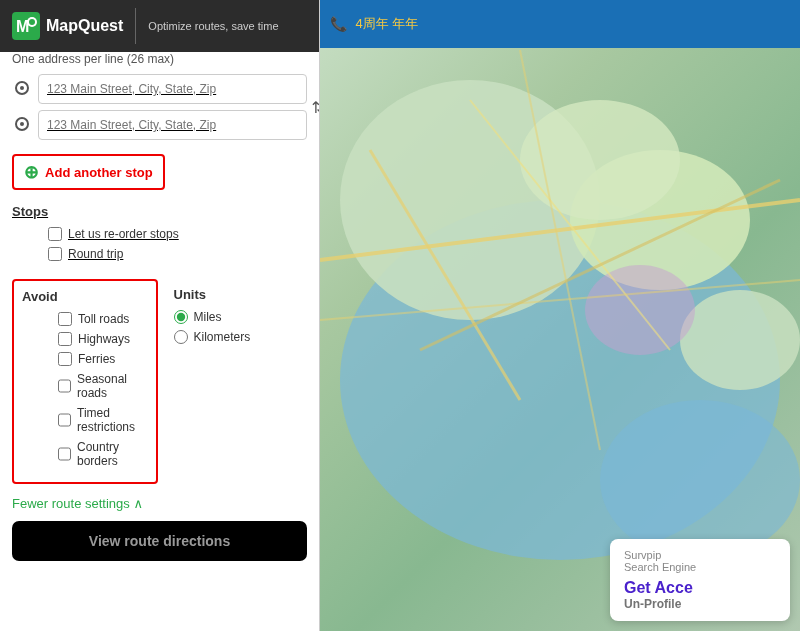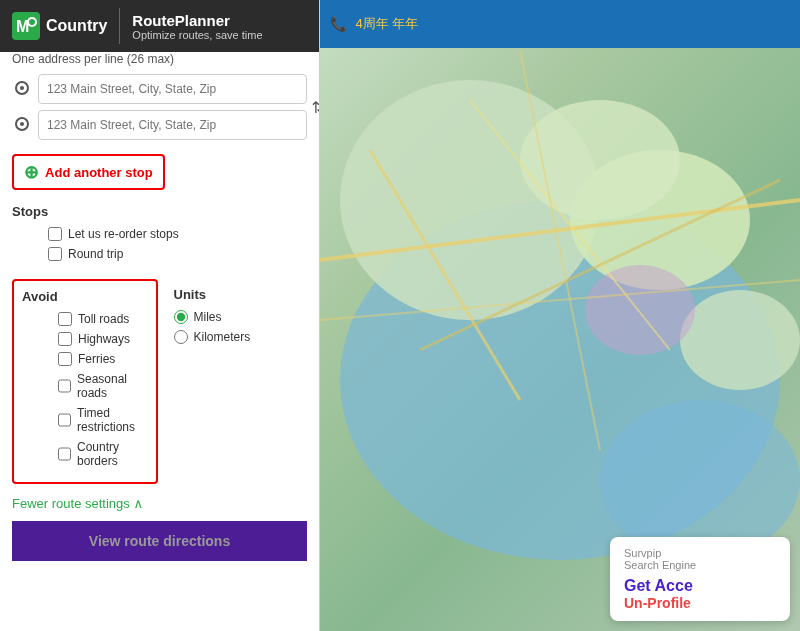--- a/index.html
+++ b/index.html
@@ -89,20 +89,21 @@
     }
 
     .address-label {
       font-size: 12px;
       color: #555;
       margin-bottom: 8px;
     }
 
     .address-inputs {
       position: relative;
+      text-decoration: underline;
     }
 
     .address-row {
       display: flex;
       align-items: center;
       margin-bottom: 6px;
     }
     .address-icon {
       width: 20px;
       text-align: center;
@@ -145,20 +146,21 @@
     .add-stop-icon {
       font-size: 18px;
       color: #2baa4a;
     }
 
     
     .options-row {
       display: flex;
       gap: 10px;
       margin-bottom: 12px;
+      text-decoration: underline;
     }
 
     .stops-col {
       flex: 1;
     }
     .optimize-col {
       flex: 1;
       border: 2px solid #e00;
       border-radius: 4px;
       padding: 8px;
@@ -222,26 +224,26 @@
       color: #2baa4a;
       font-size: 13px;
       cursor: pointer;
       margin-bottom: 10px;
     }
 
     
     .view-directions-btn {
       width: 100%;
       padding: 12px;
-      background: #4c1d95;
+      background: #000000;
       color: #999;
       font-size: 14px;
       font-weight: bold;
       border: none;
-      border-radius: 0;
+      border-radius: 7px;
       cursor: pointer;
       text-align: center;
     }
 
     
     #map-panel {
       flex: 1;
       background: #b8d4b0;
       position: relative;
       overflow: hidden;
@@ -295,48 +297,47 @@
     .ad-logo-text {
       font-size: 11px;
       color: #888;
     }
     .ad-main-text {
       font-size: 16px;
       font-weight: bold;
       color: #4a22cc;
     }
     .ad-sub-text {
-      font-size: 14px;
-      font-weight: bold;
-      color: #ef4444;
+      font-size: 12px;
+      font-weight: bold;
+      color: #737373;
     }
 
     
     #left-panel::-webkit-scrollbar { width: 6px; }
     #left-panel::-webkit-scrollbar-track { background: #f1f1f1; }
     #left-panel::-webkit-scrollbar-thumb { background: #ccc; border-radius: 3px; }
   </style>
 </head>
 <body>
 
 <div id="left-panel">
 
   <div class="header">
     <div class="logo-area">
       <svg class="logo-icon" viewBox="0 0 28 28">
         <rect width="28" height="28" rx="4" fill="#2baa4a"></rect>
         <text x="4" y="20" font-size="16" fill="#fff" font-weight="bold">M</text>
         <circle cx="20" cy="10" r="5" fill="#fff"></circle>
         <circle cx="20" cy="10" r="3" fill="#2baa4a"></circle>
       </svg>
-      <span class="logo-text">Country</span>
+      <span class="logo-text">MapQuest</span>
     </div>
     <div class="divider-v"></div>
     <div class="route-planner-text">
-      <h2>RoutePlanner</h2>
       <p>Optimize routes, save time</p>
     </div>
   </div>
 
 
   <div class="panel-content">
 
     
     <div class="address-label">One address per line (26 max)</div>
 

